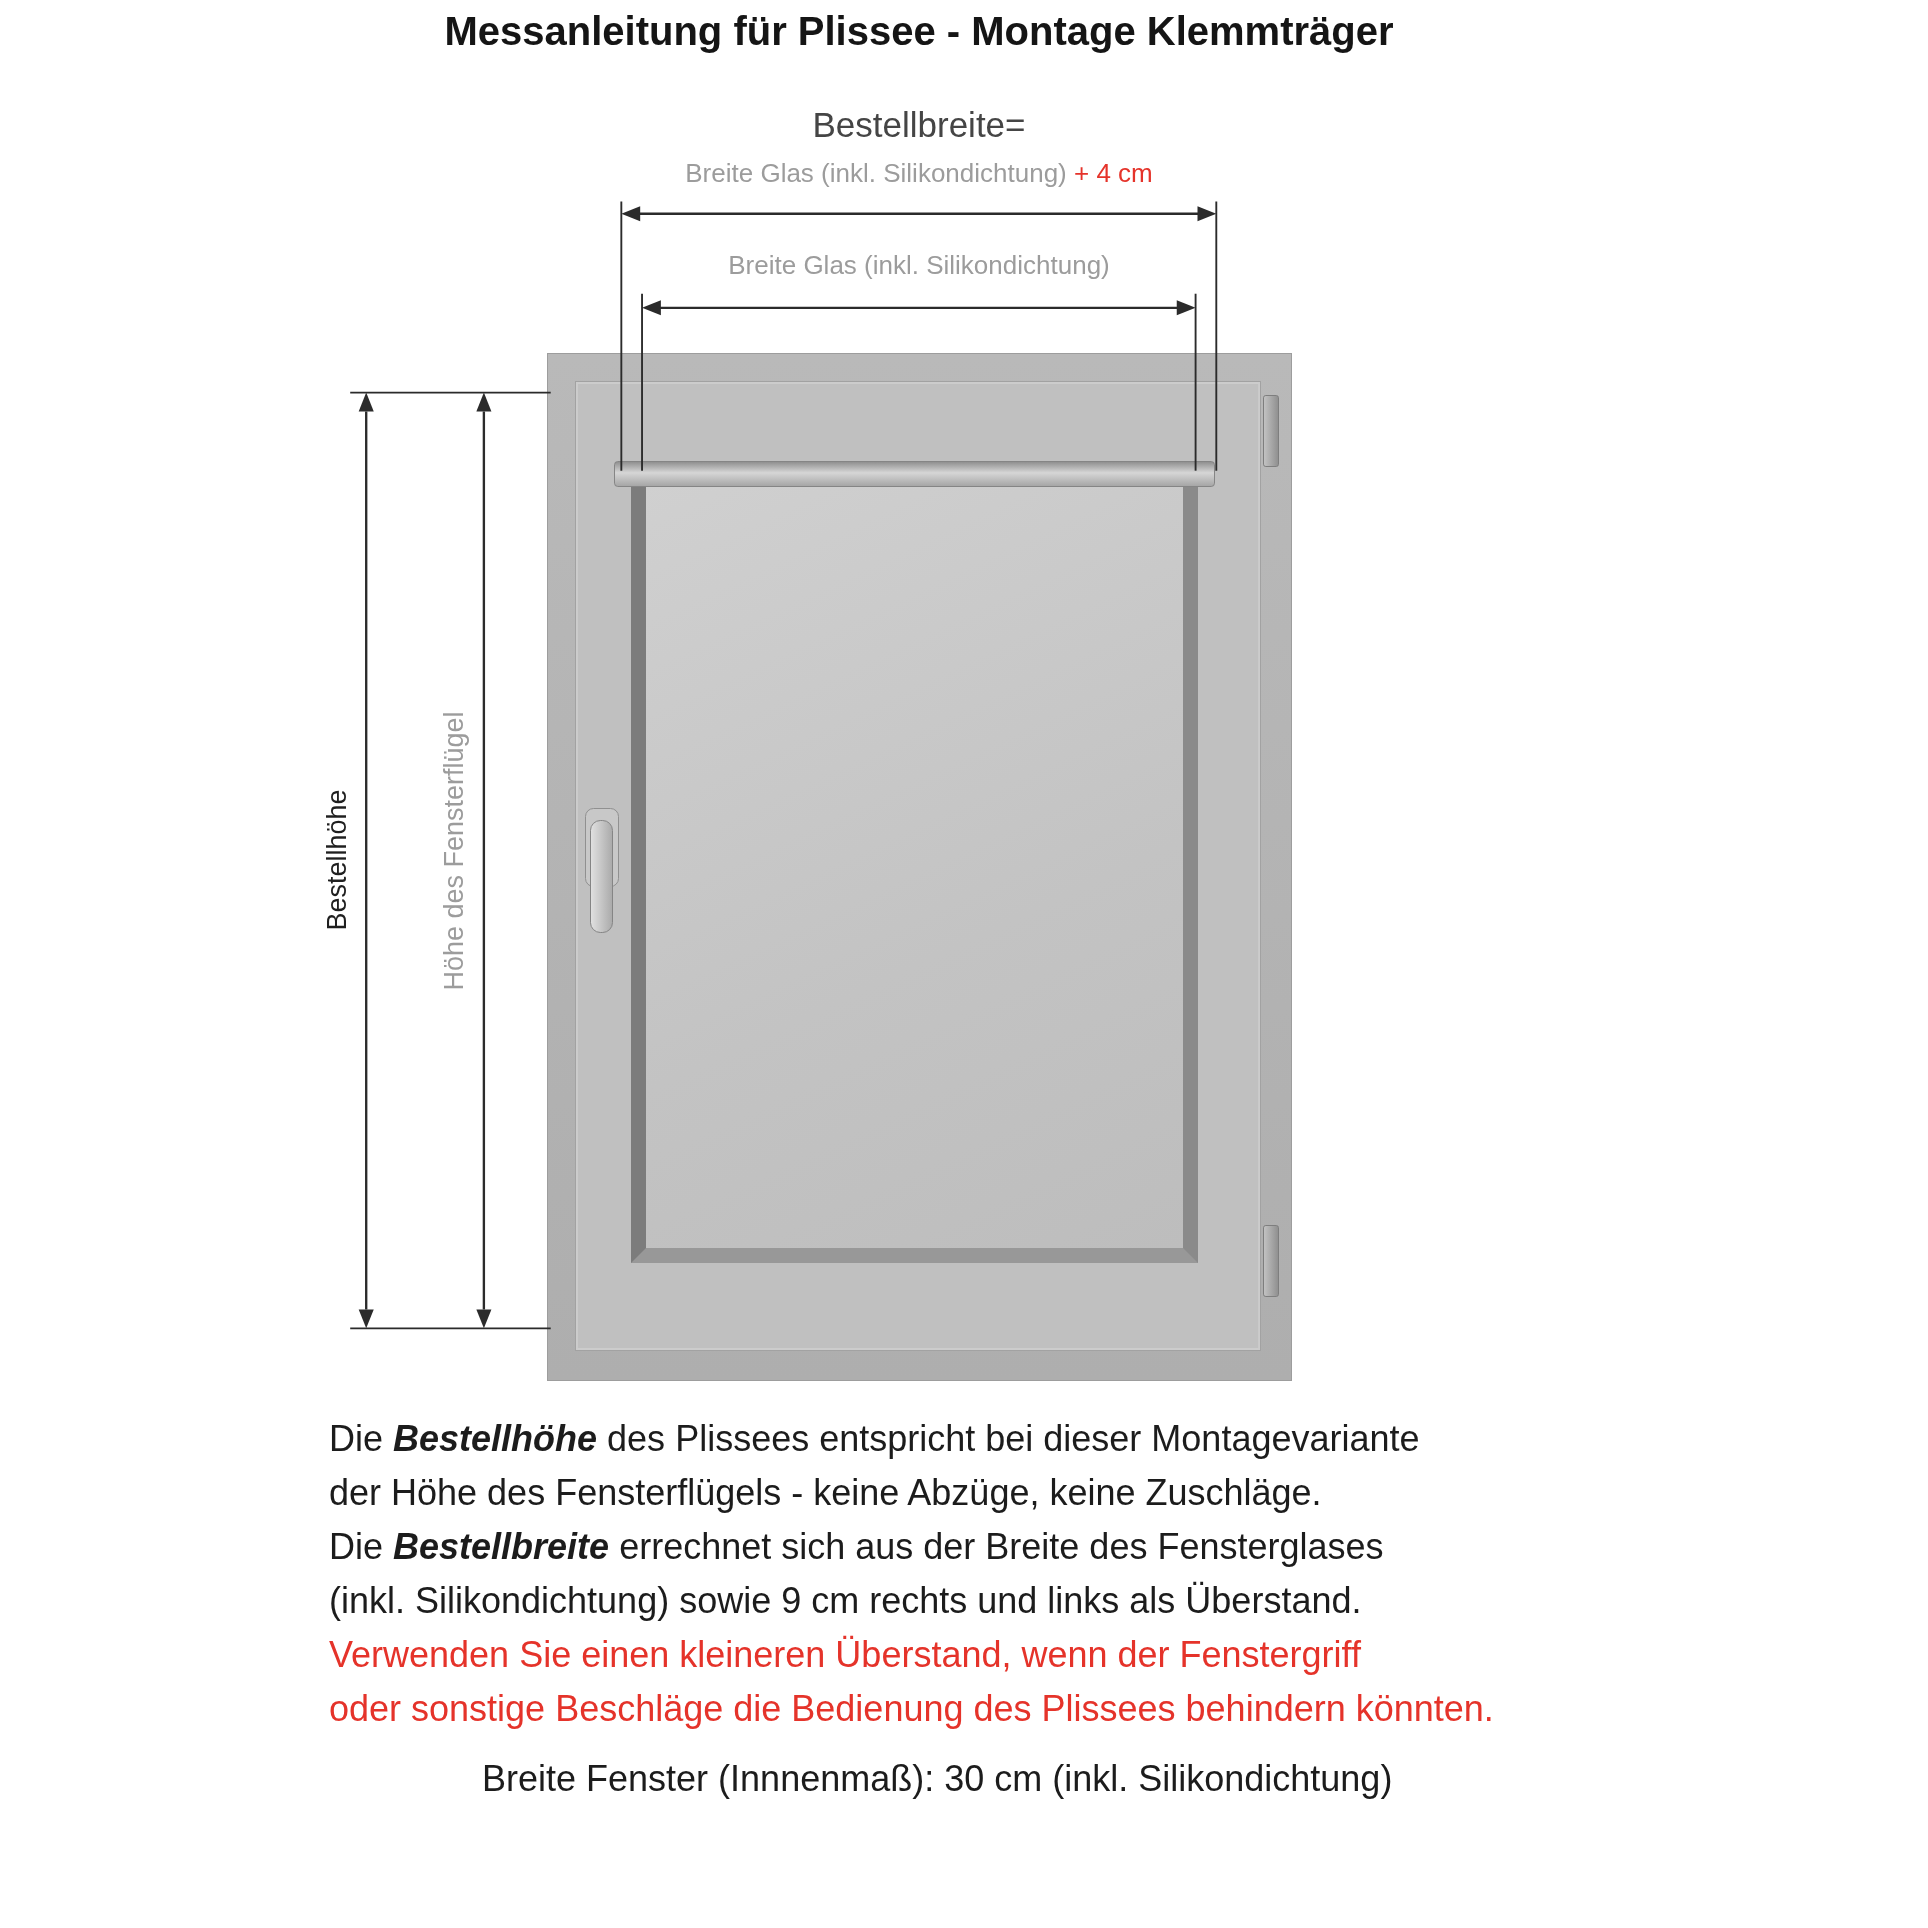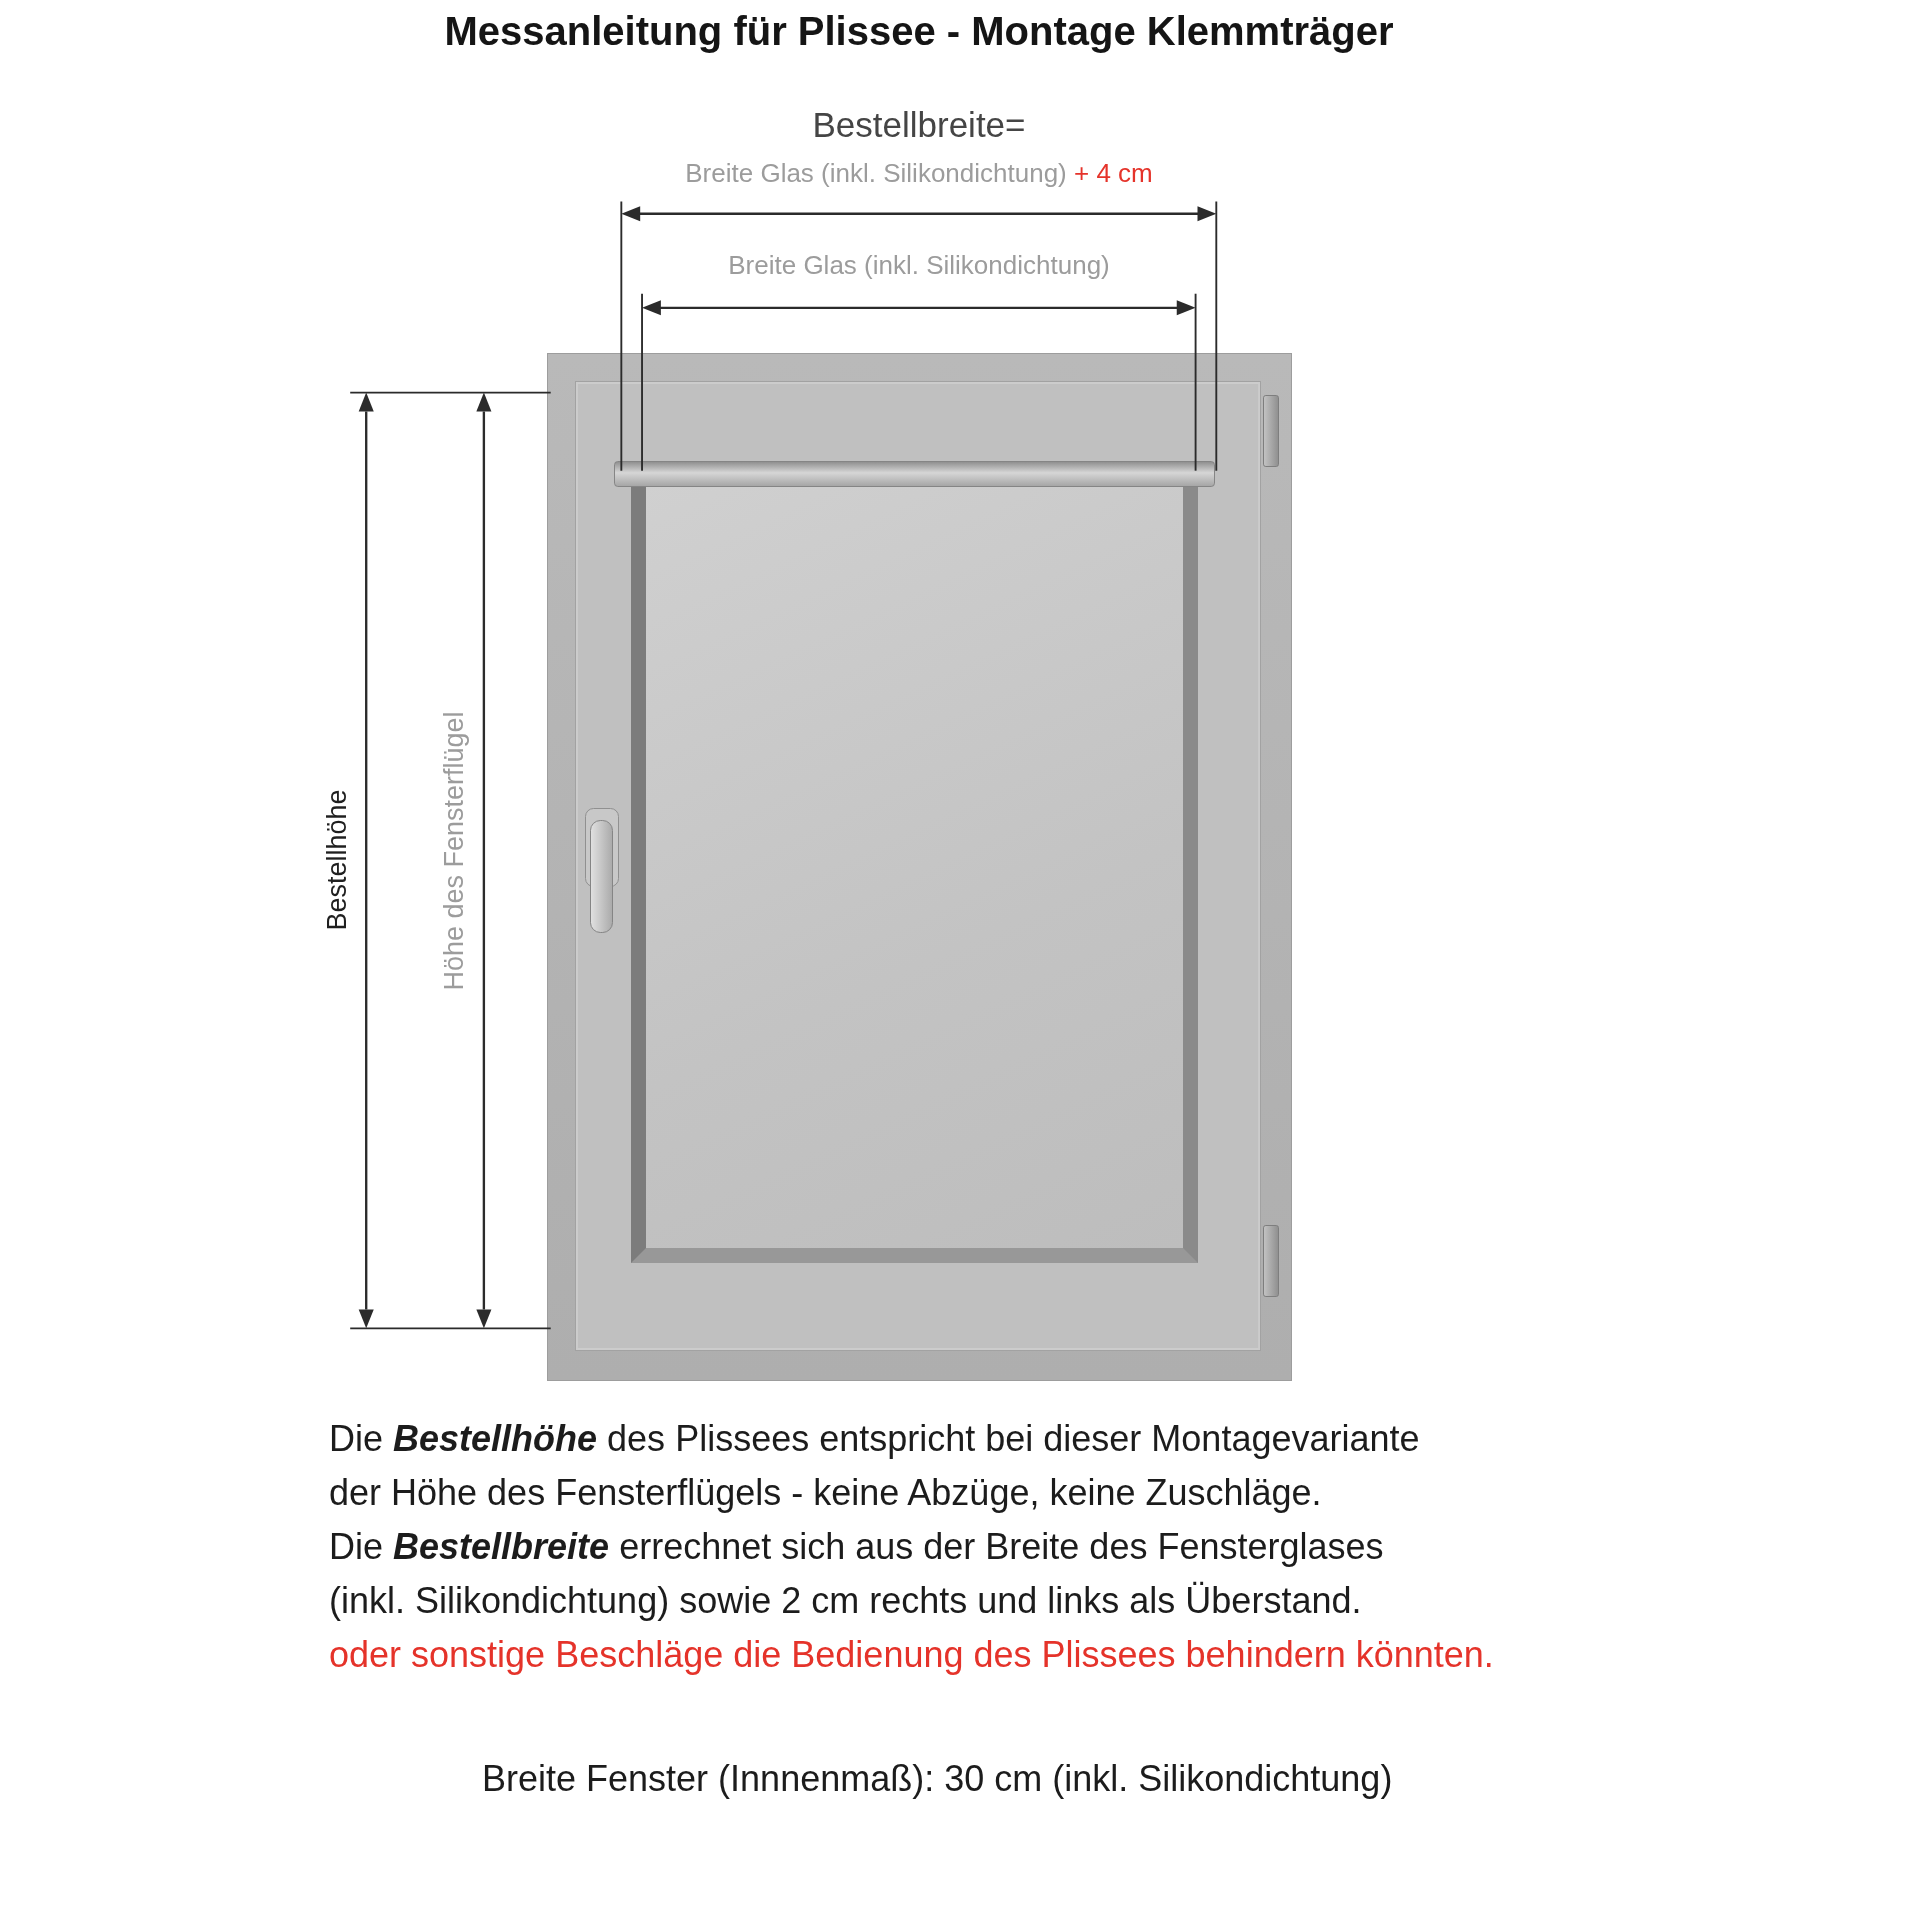--- a/index.html
+++ b/index.html
@@ -128,21 +128,22 @@
 
   <div class="dim-label glass-width-label">Breite Glas (inkl. Silikondichtung)</div>
 
   <div class="rot-label order-height-label">Bestellhöhe</div>
   <div class="rot-label sash-height-label">Höhe des Fensterflügel</div>
 
   <div class="abs body-text">
     <p><span>Die </span><span class="em">Bestellhöhe</span><span> des Plissees entspricht bei dieser Montagevariante</span></p>
     <p>der Höhe des Fensterflügels - keine Abzüge, keine Zuschläge.</p>
     <p><span>Die </span><span class="em">Bestellbreite</span><span> errechnet sich aus der Breite des Fensterglases</span></p>
-    <p>(inkl. Silikondichtung) sowie 2 cm rechts und links als Überstand.</p>
+    <p>(inkl. Silikondichtung) sowie 9 cm rechts und links als Überstand.</p>
+    <p class="warn">Verwenden Sie einen kleineren Überstand, wenn der Fenstergriff</p>
     <p class="warn">oder sonstige Beschläge die Bedienung des Plissees behindern könnten.</p>
   </div>
 
   <div class="abs example-text">
     <p class="indent">Breite Fenster (Innnenmaß): 30 cm  (inkl. Silikondichtung)</p>
   </div>
 
 </div>
 
 

